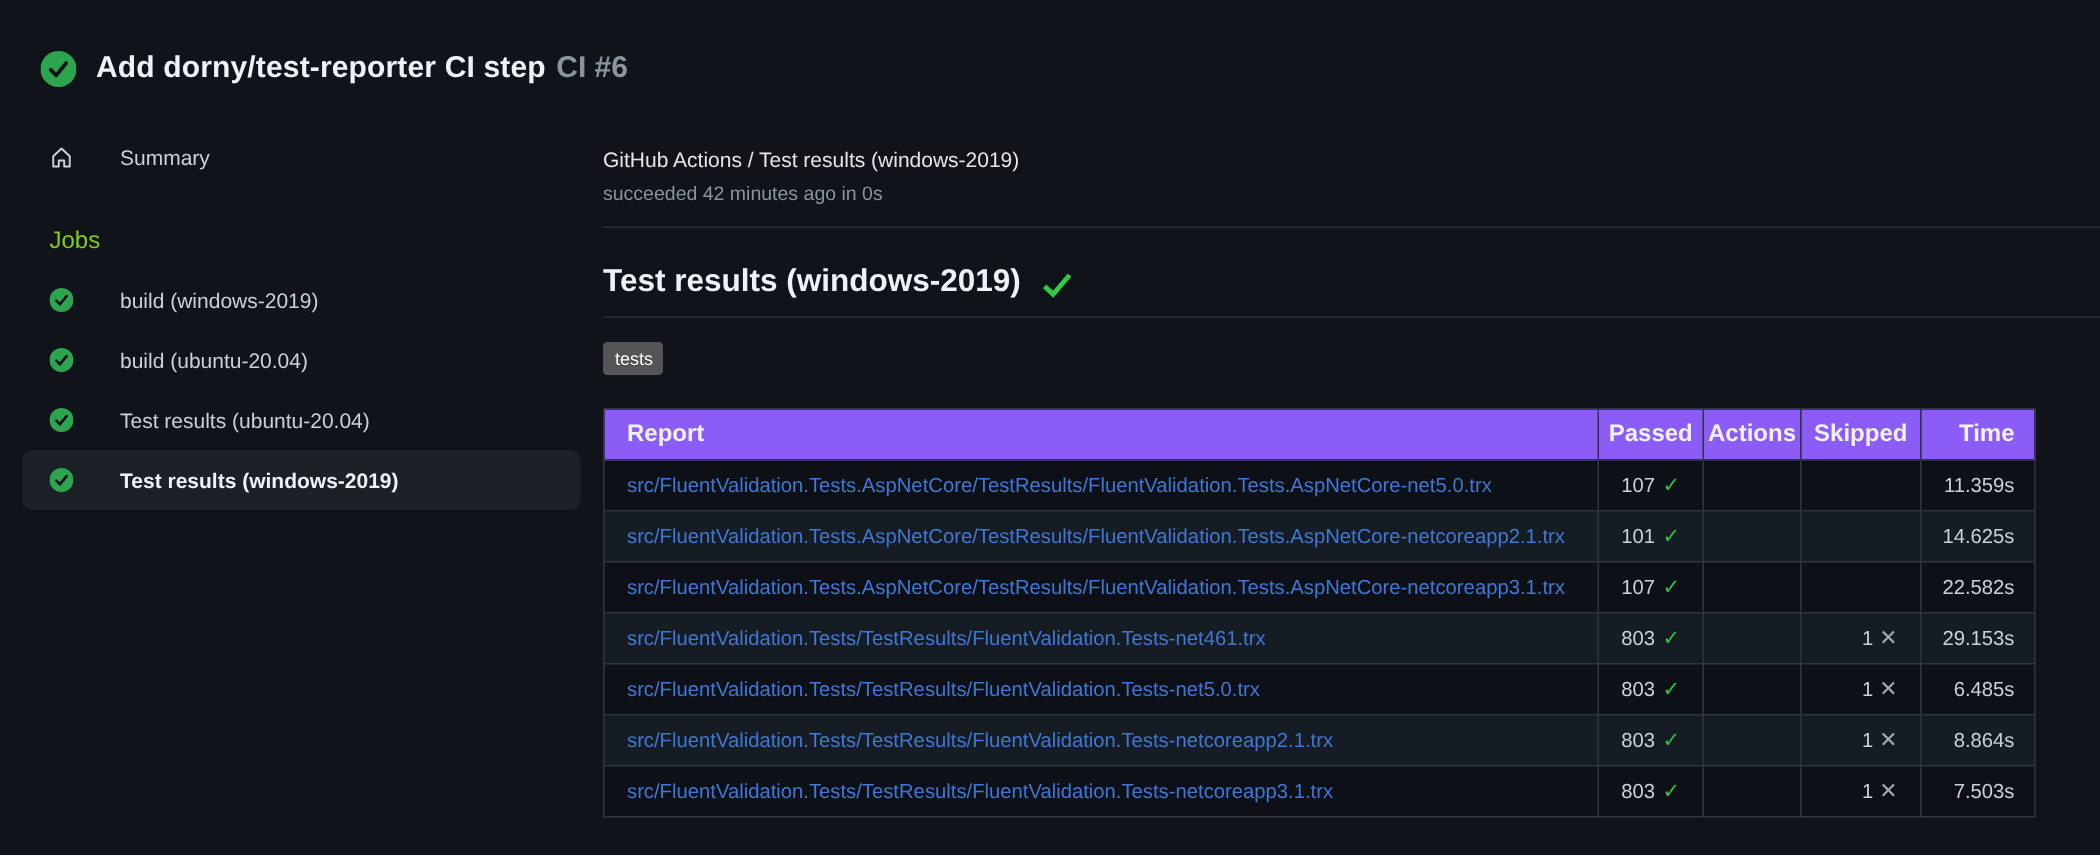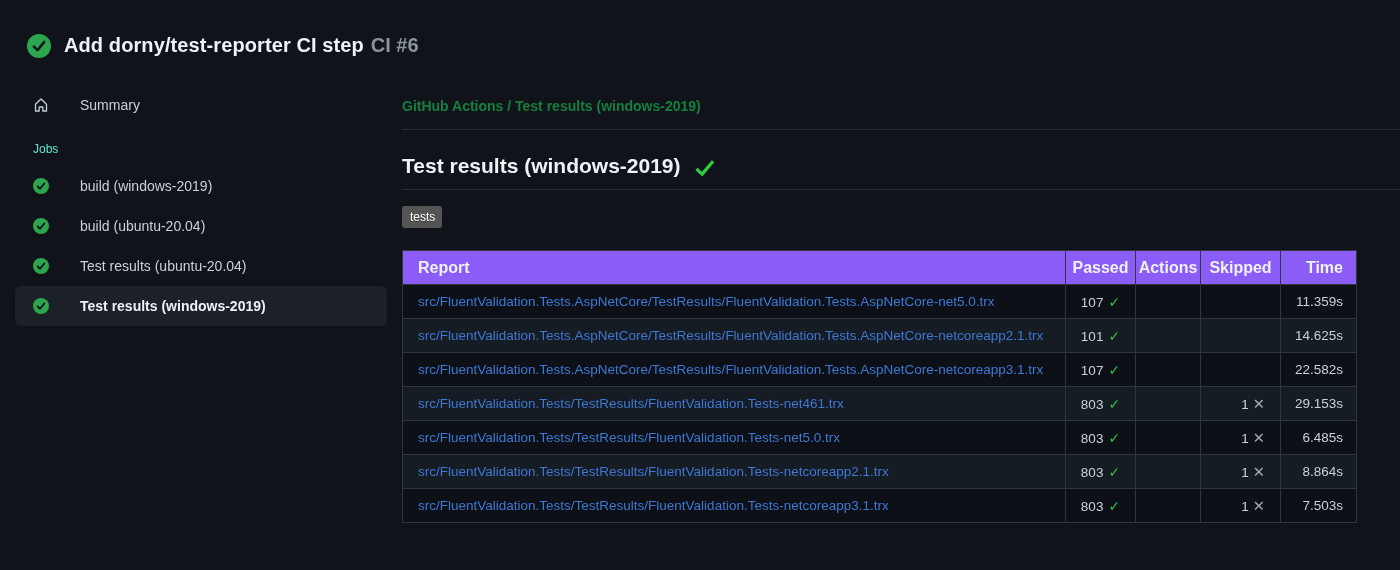--- a/index.html
+++ b/index.html
@@ -19,25 +19,25 @@
   .content { display:flex; align-items:flex-start; }
   .sidebar { width:402px; flex:0 0 402px; padding-top:20px; }
   .main { flex:1 1 auto; min-width:0; }
 
   
   .side-item { display:flex; align-items:center; gap:31px; height:40px;
                margin:0 15px; padding:0 18px; border-radius:6px; cursor:pointer; }
   .side-item .label { font-size:14px; color:#c9d1d9; }
   .side-item.selected { background:#1c2128; }
   .side-item.selected .label { color:#eef2f6; font-weight:700; }
-  .jobs-label { font-size:12px; color:#5eead4; margin:17px 0 10px 33px; }
+  .jobs-label { font-size:16px; color:#84cc16; margin:27px 0 10px 33px; }
 
   
   .check-head { margin-top:33px; }
-  .check-title { font-size:14px; font-weight:700; color:#15803d; }
+  .check-title { font-size:14px; font-weight:400; color:#e5e5e5; }
   .check-status { font-size:13px; color:#8b949e; margin-top:7px; }
   .divider { border-bottom:1px solid #272d36; margin-top:15px; }
 
   .section-head { display:flex; align-items:center; gap:12px; margin-top:24px;
                   padding-bottom:11px; border-bottom:1px solid #272d36; }
   .section-title { font-size:21px; font-weight:700; color:#eef2f6; }
 
   
   .badge { display:inline-flex; margin-top:16px; font-size:12px; line-height:1;
            border-radius:3px; overflow:hidden; color:#ffffff; }
@@ -128,20 +128,21 @@
             </svg>
           </span>
           <span class="label">Test results (windows-2019)</span>
         </div>
       </div>
   </div>
 
   <div class="main">
     <div class="check-head">
       <div class="check-title">GitHub Actions / Test results (windows-2019)</div>
+      <div class="check-status">succeeded 42 minutes ago in 0s</div>
     </div>
     <div class="divider"></div>
 
     <div class="section-head">
       <span class="section-title">Test results (windows-2019)</span>
       <span style="display:flex; margin-top:3px;">
         <svg width="23" height="19" viewBox="0 0 24 20">
           <path d="M3.5 11.5 L9.5 17 L21 3.5" stroke="#2ecc40" stroke-width="3.4" fill="none" stroke-linecap="butt" stroke-linejoin="miter"></path>
         </svg>
       </span>

